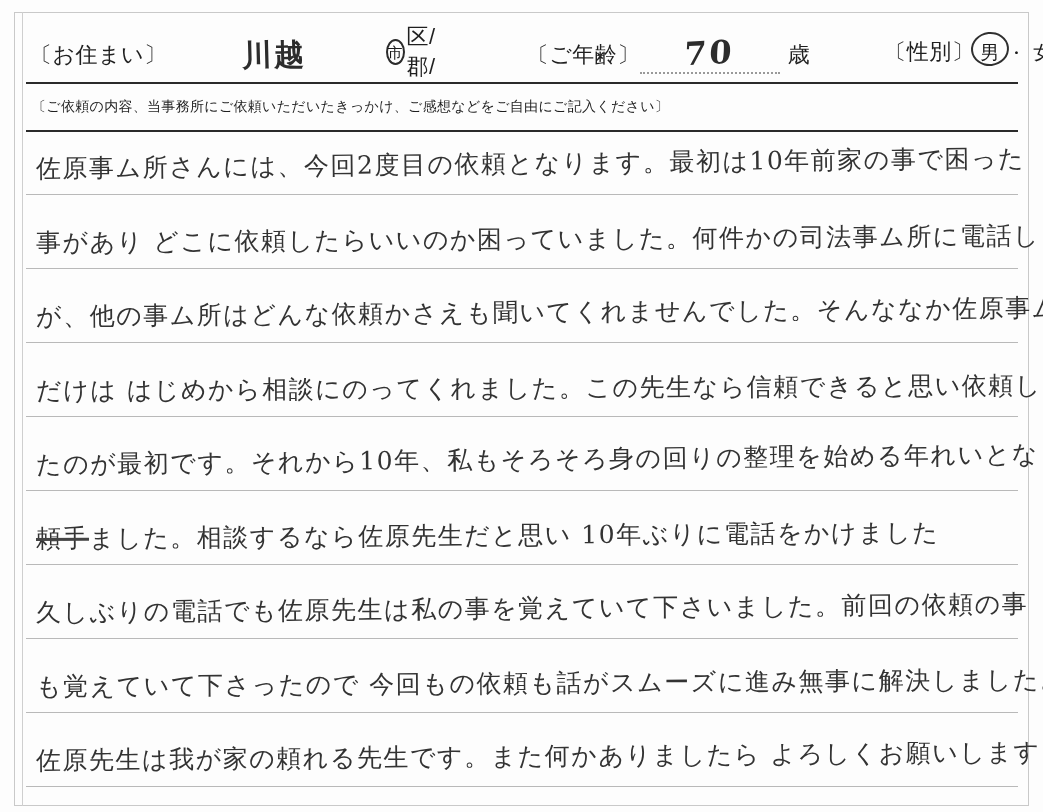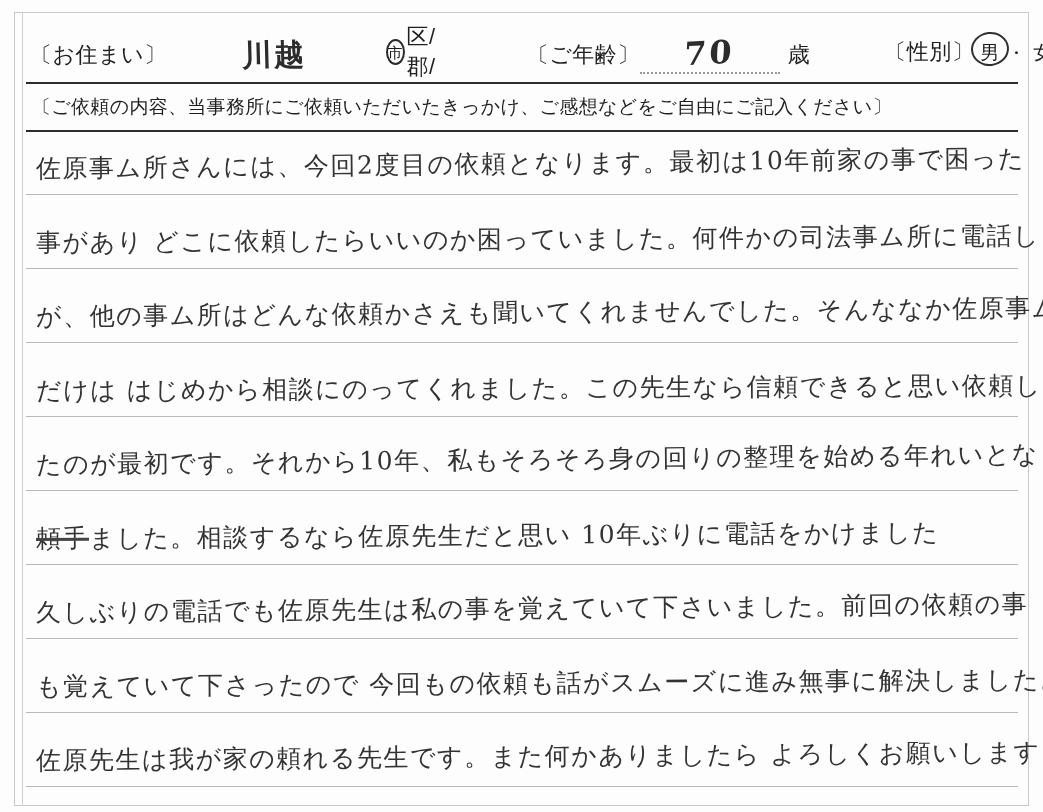--- a/index.html
+++ b/index.html
@@ -145,21 +145,21 @@
     left: 26px;
     top: 84px;
     width: 992px;
     height: 48px;
     border-bottom: 2px solid #2b2b2b;
     box-sizing: border-box;
     display: flex;
     align-items: center;
     padding-left: 6px;
   }
-  .instruction-row .label { font-size: 19px; letter-spacing: 0.3px; }
+  .instruction-row .label { font-size: 14px; letter-spacing: 0.3px; }
 
   
   .write-area {
     position: absolute;
     left: 26px;
     top: 120px;
     width: 992px;
     height: 668px;
   }
   .rule-line {

